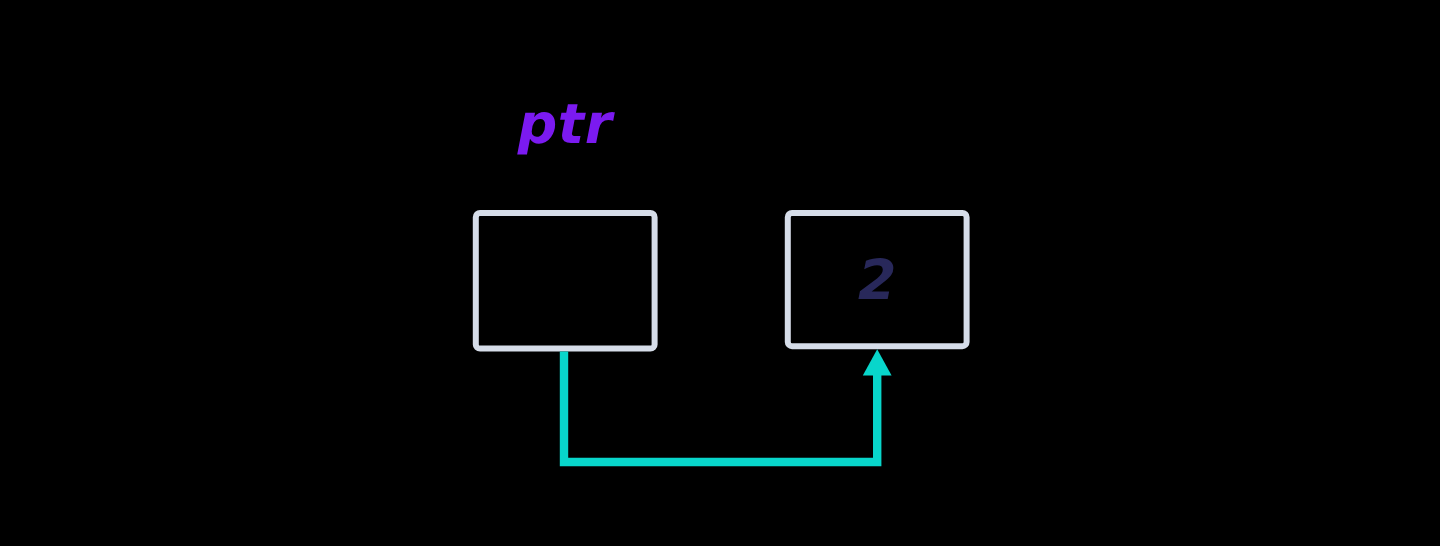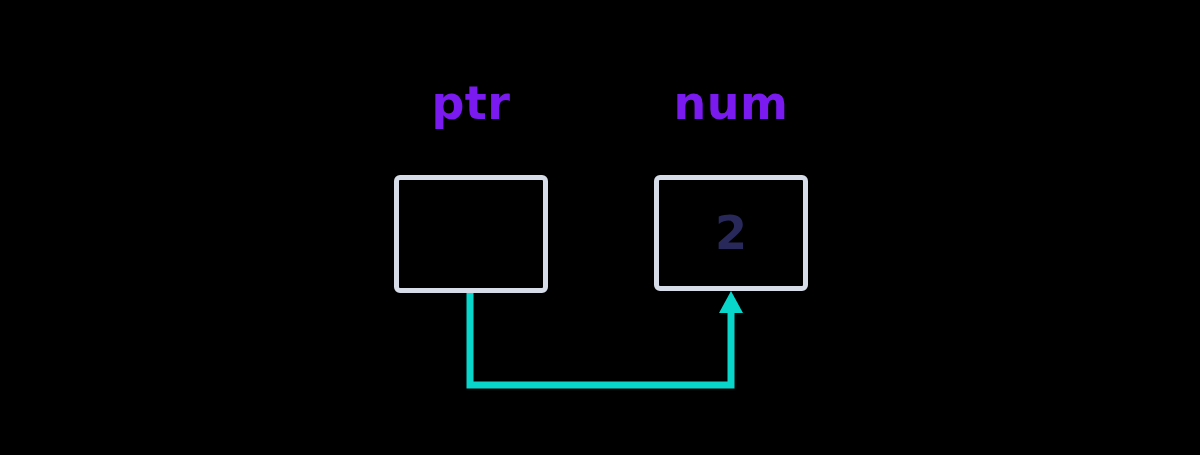--- a/index.html
+++ b/index.html
@@ -10,20 +10,21 @@
   }
   body {
     font-family: "DejaVu Sans", sans-serif;
   }
   #canvas {
     position: relative;
     width: 1200px;
     height: 395px;
     background: #000000;
     overflow: hidden;
+    font-style: italic;
   }
   .var-label {
     position: absolute;
     font-family: "DejaVu Sans", sans-serif;
     font-weight: 700;
     font-size: 46px;
     line-height: 1;
     letter-spacing: 0.5px;
     color: #7B1AF0;
     text-align: center;
@@ -82,21 +83,20 @@
     pointer-events: none;
   }
 </style>
 </head>
 <body>
 
 <div id="canvas" style="background: rgb(0, 0, 0);">
 
   <div class="var-label label-ptr" style="left: 394px; width: 154px; color: rgb(123, 26, 240);">ptr</div>
 
-  <div class="var-label label-num" style="left: 654px; width: 154px; color: rgb(123, 26, 240);">num</div>
 
   <div class="var-box box-ptr" style="left: 394px; top: 175px; width: 154px; height: 118px; border-color: rgb(214, 221, 233);">
     <span class="box-value empty" style="color: rgb(40, 40, 90); visibility: hidden;"></span>
   </div>
 
   <div class="var-box box-num" style="left: 654px; top: 175px; width: 154px; height: 116px; border-color: rgb(214, 221, 233);">
     <span class="box-value" style="color: rgb(40, 40, 90); visibility: visible;">2</span>
   </div>
 
   <svg id="arrow-layer" viewBox="0 0 1200 455">

